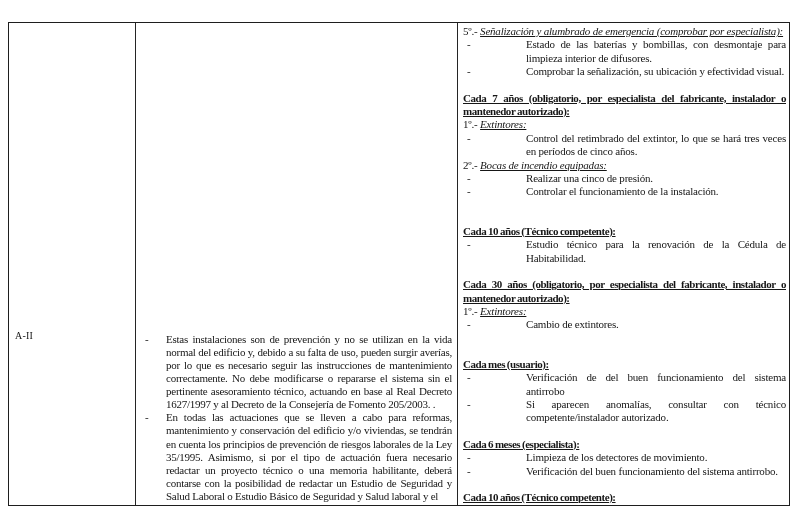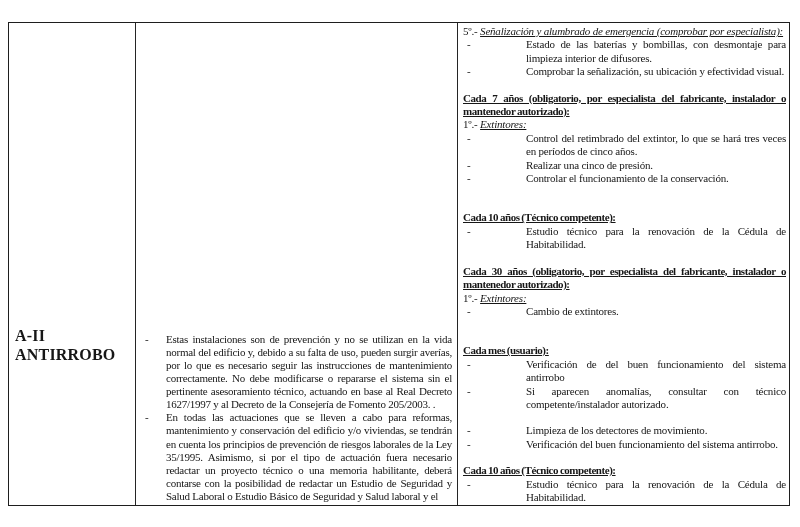--- a/index.html
+++ b/index.html
@@ -24,21 +24,21 @@
     border: 1.6px solid #1e1e1e;
     background: #fff;
   }
   .cell { position: relative; overflow: hidden; }
   .cell-left   { border-right: 1.4px solid #242424; padding: 0 4px 0 6px; }
   .cell-middle { border-right: 1.4px solid #242424; padding: 0 5px 2px 6px;
                  display: flex; flex-direction: column; justify-content: flex-end; }
   .cell-right  { padding: 2px 5px 2px 5px; }
 
   
-  .row-title { margin-top: 303px; font-weight: bold; font-size: 16px; line-height: 19px; letter-spacing: 0.2px; }
+  .row-title { margin-top: 303px; font-weight: normal; font-size: 10px; line-height: 19px; letter-spacing: 0.2px; }
 
   
   .cell-middle { font-size: 11px; line-height: 13.1px; letter-spacing: -0.25px; }
   .cell-middle .bullet { display: flex; }
   .cell-middle .dash { flex: none; width: 24px; padding-left: 3px; }
   .cell-middle .btext { flex: 1; text-align: justify; }
 
   
   .cell-right { font-size: 11px; line-height: 13.4px; letter-spacing: -0.2px; }
   .cell-right .bullet { display: flex; }
@@ -59,21 +59,20 @@
 </style>
 </head>
 <body>
 
 <div class="page">
   <div class="doc-table">
 
     <div class="cell cell-left">
       <div class="row-title">
         <div>A-II</div>
-        <div>ANTIRROBO</div>
       </div>
     </div>
 
     <div class="cell cell-middle">
       <div>
           <div class="bullet">
             <span class="dash">-</span>
             <span class="btext">Estas instalaciones son de prevención y no se utilizan en la vida normal del edificio y, debido a su falta de uso, pueden surgir averías, por lo que es necesario seguir las instrucciones de mantenimiento correctamente. No debe modificarse o repararse el sistema sin el pertinente asesoramiento técnico, actuando en base al Real Decreto 1627/1997 y al Decreto de la Consejería de Fomento 205/2003. .</span>
           </div>
           <div class="bullet">
@@ -94,27 +93,28 @@
             <span class="dash">-</span>
             <span class="btext">Comprobar la señalización, su ubicación y efectividad visual.</span>
           </div>
           <div class="spacer s1"></div>
           <div class="heading">Cada 7 años (obligatorio, por especialista del fabricante, instalador o mantenedor autorizado):</div>
           <div class="numline"><span class="prefix">1º.- </span><span class="ital">Extintores:</span></div>
           <div class="bullet">
             <span class="dash">-</span>
             <span class="btext">Control del retimbrado del extintor, lo que se hará tres veces en períodos de cinco años.</span>
           </div>
+          <div class="numline"><span class="prefix">2º.- </span><span class="ital">Bocas de incendio equipadas:</span></div>
           <div class="bullet">
             <span class="dash">-</span>
             <span class="btext">Realizar una cinco de presión.</span>
           </div>
           <div class="bullet">
             <span class="dash">-</span>
-            <span class="btext">Controlar el funcionamiento de la conservación.</span>
+            <span class="btext">Controlar el funcionamiento de la instalación.</span>
           </div>
           <div class="spacer s2"></div>
           <div class="heading">Cada 10 años (Técnico competente):</div>
           <div class="bullet">
             <span class="dash">-</span>
             <span class="btext">Estudio técnico para la renovación de la Cédula de Habitabilidad.</span>
           </div>
           <div class="spacer s1"></div>
           <div class="heading">Cada 30 años (obligatorio, por especialista del fabricante, instalador o mantenedor autorizado):</div>
           <div class="numline"><span class="prefix">1º.- </span><span class="ital">Extintores:</span></div>
@@ -126,20 +126,21 @@
           <div class="heading">Cada mes (usuario):</div>
           <div class="bullet">
             <span class="dash">-</span>
             <span class="btext">Verificación de del buen funcionamiento del sistema antirrobo</span>
           </div>
           <div class="bullet">
             <span class="dash">-</span>
             <span class="btext">Si aparecen anomalías, consultar con técnico competente/instalador autorizado.</span>
           </div>
           <div class="spacer s1"></div>
+          <div class="heading">Cada 6 meses (especialista):</div>
           <div class="bullet">
             <span class="dash">-</span>
             <span class="btext">Limpieza de los detectores de movimiento.</span>
           </div>
           <div class="bullet">
             <span class="dash">-</span>
             <span class="btext">Verificación del buen funcionamiento del sistema antirrobo.</span>
           </div>
           <div class="spacer s1"></div>
           <div class="heading">Cada 10 años (Técnico competente):</div>

